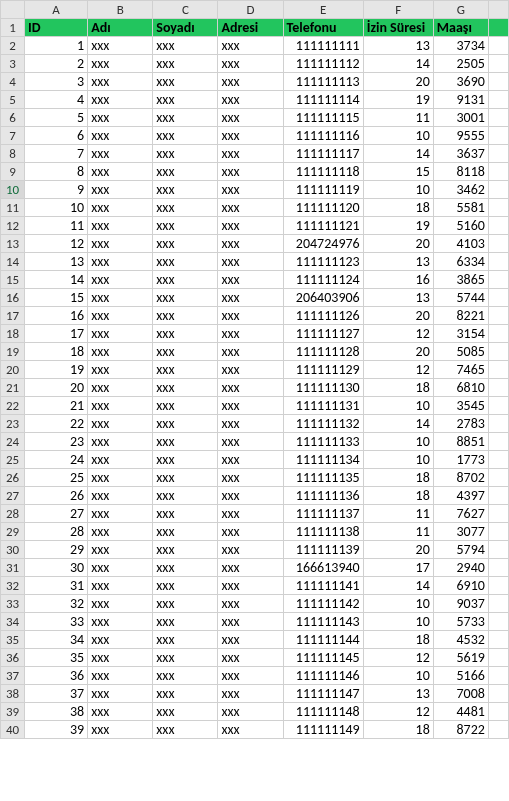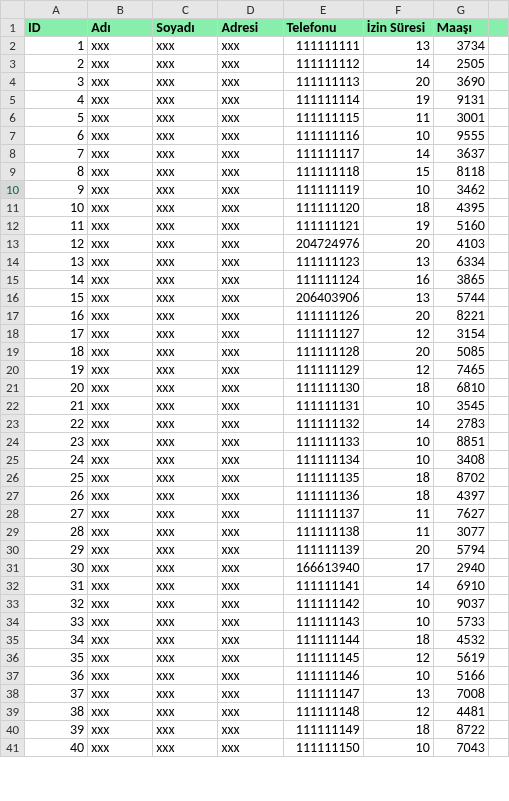--- a/index.html
+++ b/index.html
@@ -47,21 +47,21 @@
     color: #333;
     border: 1px solid #b0b0b0;
     width: 24px;
   }
   .row-head.sel {
     background: #d8d8d8;
     color: #0f6b3a;
   }
   
   .sheet-header td {
-    background: #86efac;
+    background: #22c55e;
     font-weight: bold;
   }
   
   .cA { width: 63px; }
   .cB { width: 65px; }
   .cC { width: 65px; }
   .cD { width: 65px; }
   .cE { width: 80px; }
   .cF { width: 70px; }
   .cG { width: 55px; }
@@ -199,21 +199,21 @@
         <td class="txt"></td>
       </tr>
       <tr>
         <th class="row-head">11</th>
         <td class="num">10</td>
         <td class="txt">xxx</td>
         <td class="txt">xxx</td>
         <td class="txt">xxx</td>
         <td class="num">111111120</td>
         <td class="num">18</td>
-        <td class="num">4395</td>
+        <td class="num">5581</td>
         <td class="txt"></td>
       </tr>
       <tr>
         <th class="row-head">12</th>
         <td class="num">11</td>
         <td class="txt">xxx</td>
         <td class="txt">xxx</td>
         <td class="txt">xxx</td>
         <td class="num">111111121</td>
         <td class="num">19</td>
@@ -353,21 +353,21 @@
         <td class="txt"></td>
       </tr>
       <tr>
         <th class="row-head">25</th>
         <td class="num">24</td>
         <td class="txt">xxx</td>
         <td class="txt">xxx</td>
         <td class="txt">xxx</td>
         <td class="num">111111134</td>
         <td class="num">10</td>
-        <td class="num">3408</td>
+        <td class="num">1773</td>
         <td class="txt"></td>
       </tr>
       <tr>
         <th class="row-head">26</th>
         <td class="num">25</td>
         <td class="txt">xxx</td>
         <td class="txt">xxx</td>
         <td class="txt">xxx</td>
         <td class="num">111111135</td>
         <td class="num">18</td>
@@ -519,27 +519,16 @@
       </tr>
       <tr>
         <th class="row-head">40</th>
         <td class="num">39</td>
         <td class="txt">xxx</td>
         <td class="txt">xxx</td>
         <td class="txt">xxx</td>
         <td class="num">111111149</td>
         <td class="num">18</td>
         <td class="num">8722</td>
-        <td class="txt"></td>
-      </tr>
-      <tr>
-        <th class="row-head">41</th>
-        <td class="num">40</td>
-        <td class="txt">xxx</td>
-        <td class="txt">xxx</td>
-        <td class="txt">xxx</td>
-        <td class="num">111111150</td>
-        <td class="num">10</td>
-        <td class="num">7043</td>
         <td class="txt"></td>
       </tr>
     </tbody>
 </table>
 
 </body></html>

